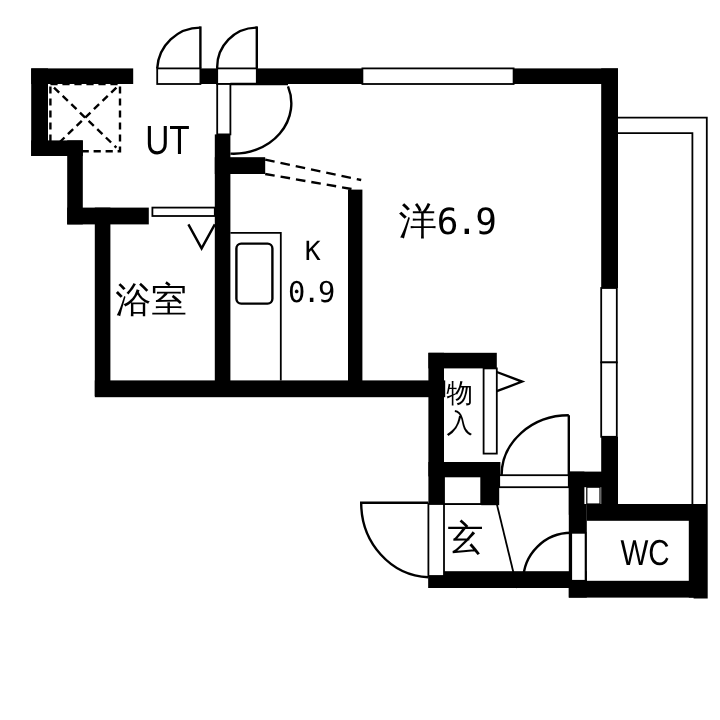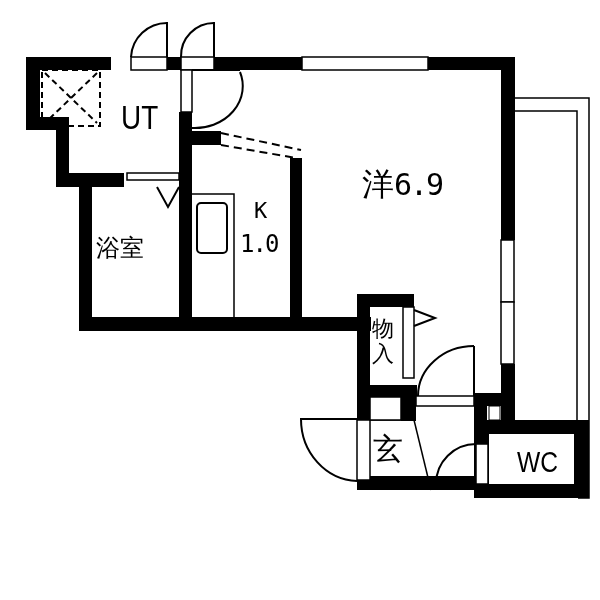--- a/index.html
+++ b/index.html
@@ -1,22 +1,22 @@
 <!DOCTYPE html>
 <html><head>
   <meta charset="utf-8">
   <style>
     html, body { margin: 0; padding: 0; background: #ffffff; }
     body { width: 600px; height: 600px; position: relative; overflow: hidden; }
     #plan { position: absolute; left: 0; top: 0; width: 600px; height: 600px; }
     .lbl { position: absolute; color: #000; font-family: "DejaVu Sans", sans-serif; line-height: 1; white-space: nowrap; }
     .lbl-ut { left: 121px; top: 100px; font-size: 34px; font-family: "Liberation Sans", sans-serif; transform: scaleX(0.82); transform-origin: left top; }
-    .lbl-yo { left: 362px; top: 168px; font-size: 32px; }
+    .lbl-yo { left: 332px; top: 168px; font-size: 32px; }
     .lbl-yo-num { font-family: "DejaVu Sans Mono", monospace; font-size: 30px; letter-spacing: -2px; }
-    .lbl-bath { left: 96px; top: 236px; font-size: 24px; }
+    .lbl-bath { left: 96px; top: 236px; font-size: 30px; }
     .lbl-k { left: 254px; top: 200px; font-size: 22px; font-family: "DejaVu Sans Mono", monospace; }
     .lbl-k-num { left: 240px; top: 232px; font-size: 24px; font-family: "DejaVu Sans Mono", monospace; letter-spacing: -2px; }
     .lbl-store { left: 372px; top: 316px; font-size: 22px; width: 24px; line-height: 1.15; white-space: normal; word-break: break-all; text-align: left; }
     .lbl-genkan { left: 373px; top: 434px; font-size: 30px; }
     .lbl-wc { left: 517px; top: 447px; font-size: 30px; font-family: "Liberation Sans", sans-serif; transform: scaleX(0.82); transform-origin: left top; }
   </style>
 </head>
 <body>
 
 <svg id="plan" viewBox="0 0 600 600" xmlns="http://www.w3.org/2000/svg">
@@ -126,16 +126,16 @@
     <rect x="197" y="203" width="30" height="50" rx="4" stroke-width="2"></rect>
   </g>
 </svg>
 
 <div class="lbl lbl-ut">UT</div>
 <div class="lbl lbl-yo">
   <span>洋</span><span class="lbl-yo-num">6.9</span>
 </div>
 <div class="lbl lbl-bath">浴室</div>
 <div class="lbl lbl-k">K</div>
-<div class="lbl lbl-k-num">1.0</div>
+<div class="lbl lbl-k-num">0.9</div>
 <div class="lbl lbl-store">物入</div>
 <div class="lbl lbl-genkan">玄</div>
 <div class="lbl lbl-wc">WC</div>
 
 </body></html>

